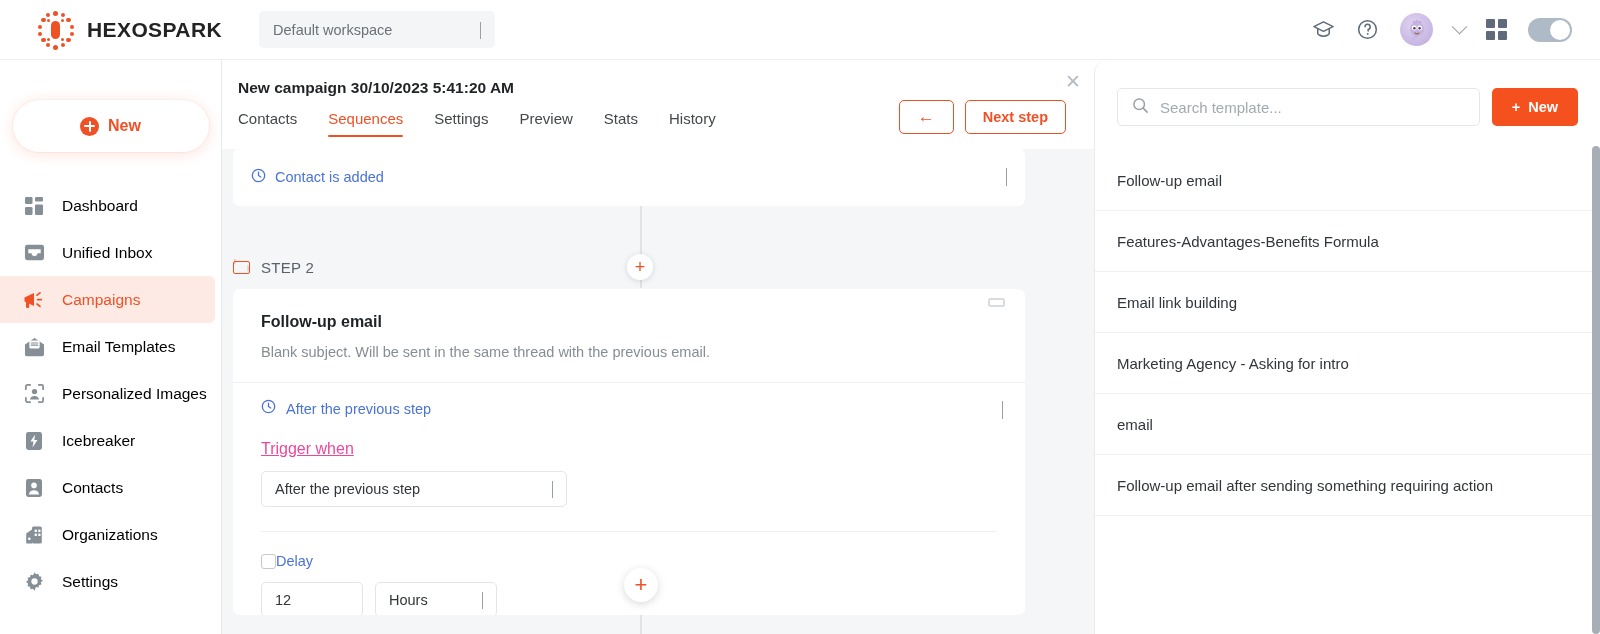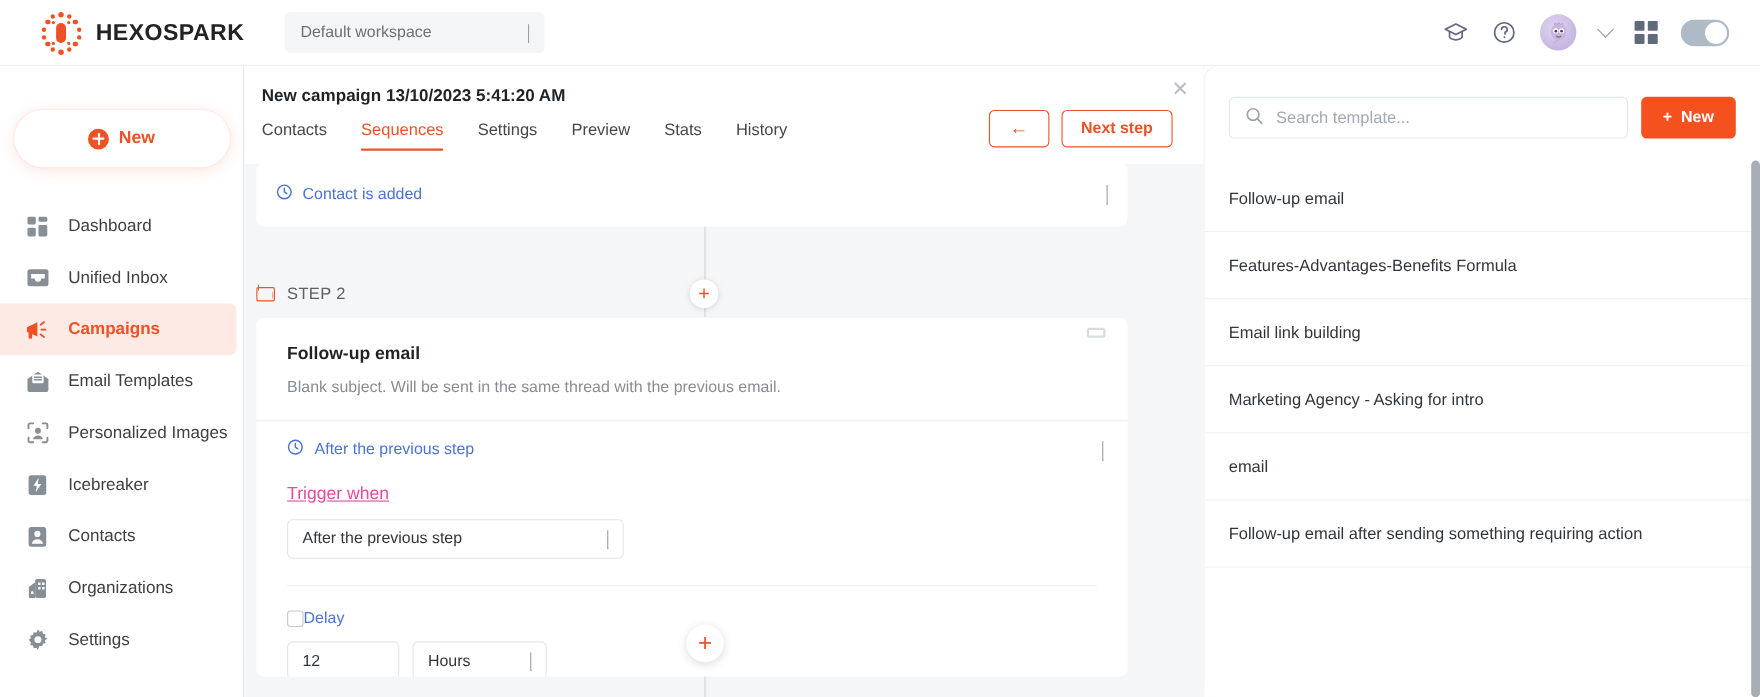--- a/index.html
+++ b/index.html
@@ -73,25 +73,25 @@
     position: relative; flex: none;
   }
   .plus-circle::before, .plus-circle::after {
     content: ""; position: absolute; background: #fff; border-radius: 1px;
   }
   .plus-circle::before { left: 4px; right: 4px; top: 8.6px; height: 1.9px; }
   .plus-circle::after { top: 4px; bottom: 4px; left: 8.6px; width: 1.9px; }
   .nav { margin-top: 30px; }
   .nav-item {
     display: flex; align-items: center; gap: 16px; height: 47px;
-    padding-left: 22px; color: #404040; font-size: 15.5px; cursor: pointer;
+    padding-left: 22px; color: #000000; font-size: 15.5px; cursor: pointer;
     border-radius: 0 6px 6px 0; margin-right: 6px;
   }
   .nav-item .ni { width: 24px; display: flex; align-items: center; justify-content: center; color: #868e96; }
-  .nav-item.active { background: #fdeae5; color: #ef5126; font-weight: 700; }
+  .nav-item.active { background: #fdeae5; color: #ef5126; font-weight: 400; }
   .nav-item.active .ni { color: #ef5126; }
 
   
   .canvas {
     position: absolute; top: 60px; left: 222px; width: 872px; height: 574px;
     background: #f5f6f8; overflow: hidden;
   }
   .campaign-header {
     position: absolute; top: 0; left: 0; width: 872px; height: 89px;
     background: #ffffff; z-index: 20;
@@ -494,21 +494,21 @@
     </div>
 
     <div class="connector" style="top:539px;height:35px;"></div>
 
     <div class="plus-btn big" style="left:402px;top:492px;">
       <span>+</span>
     </div>
   </div>
 
   <div class="campaign-header">
-    <div class="campaign-title">New campaign 13/10/2023 5:41:20 AM</div>
+    <div class="campaign-title">New campaign 30/10/2023 5:41:20 AM</div>
     <div class="tabs">
       <div class="tab">Contacts</div>
       <div class="tab active">Sequences</div>
       <div class="tab">Settings</div>
       <div class="tab">Preview</div>
       <div class="tab">Stats</div>
       <div class="tab">History</div>
     </div>
     <div class="hdr-actions">
       <div class="btn-back">

